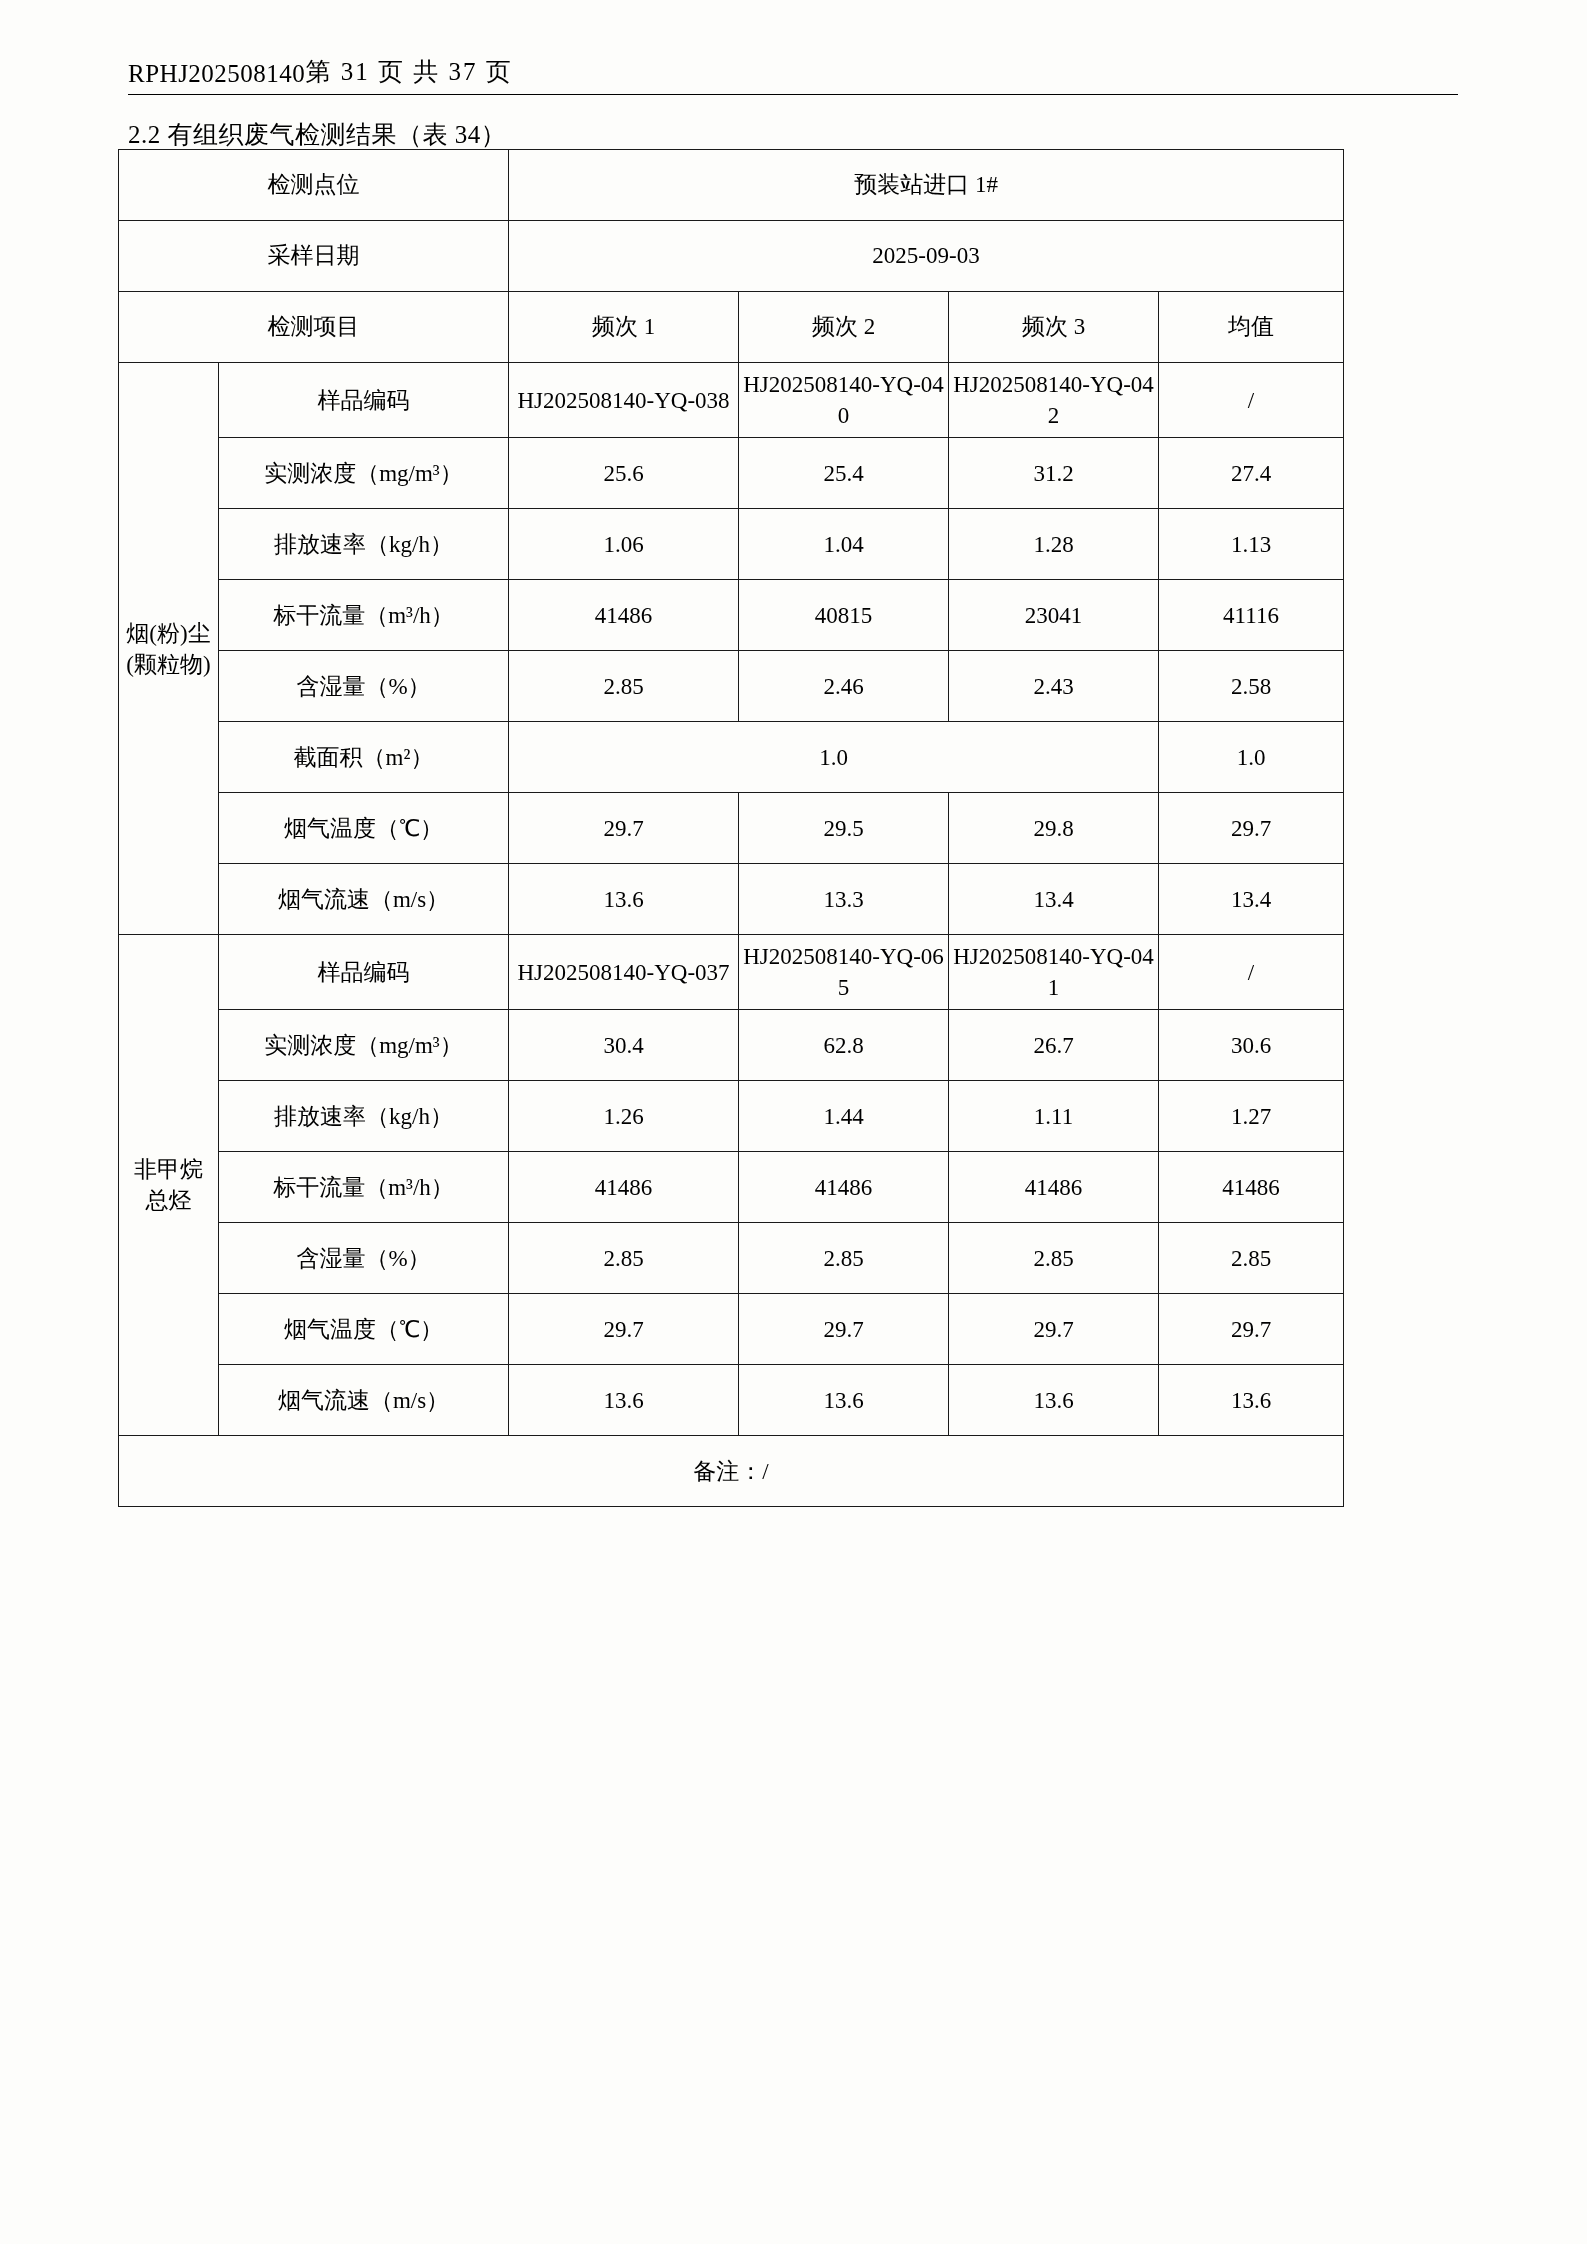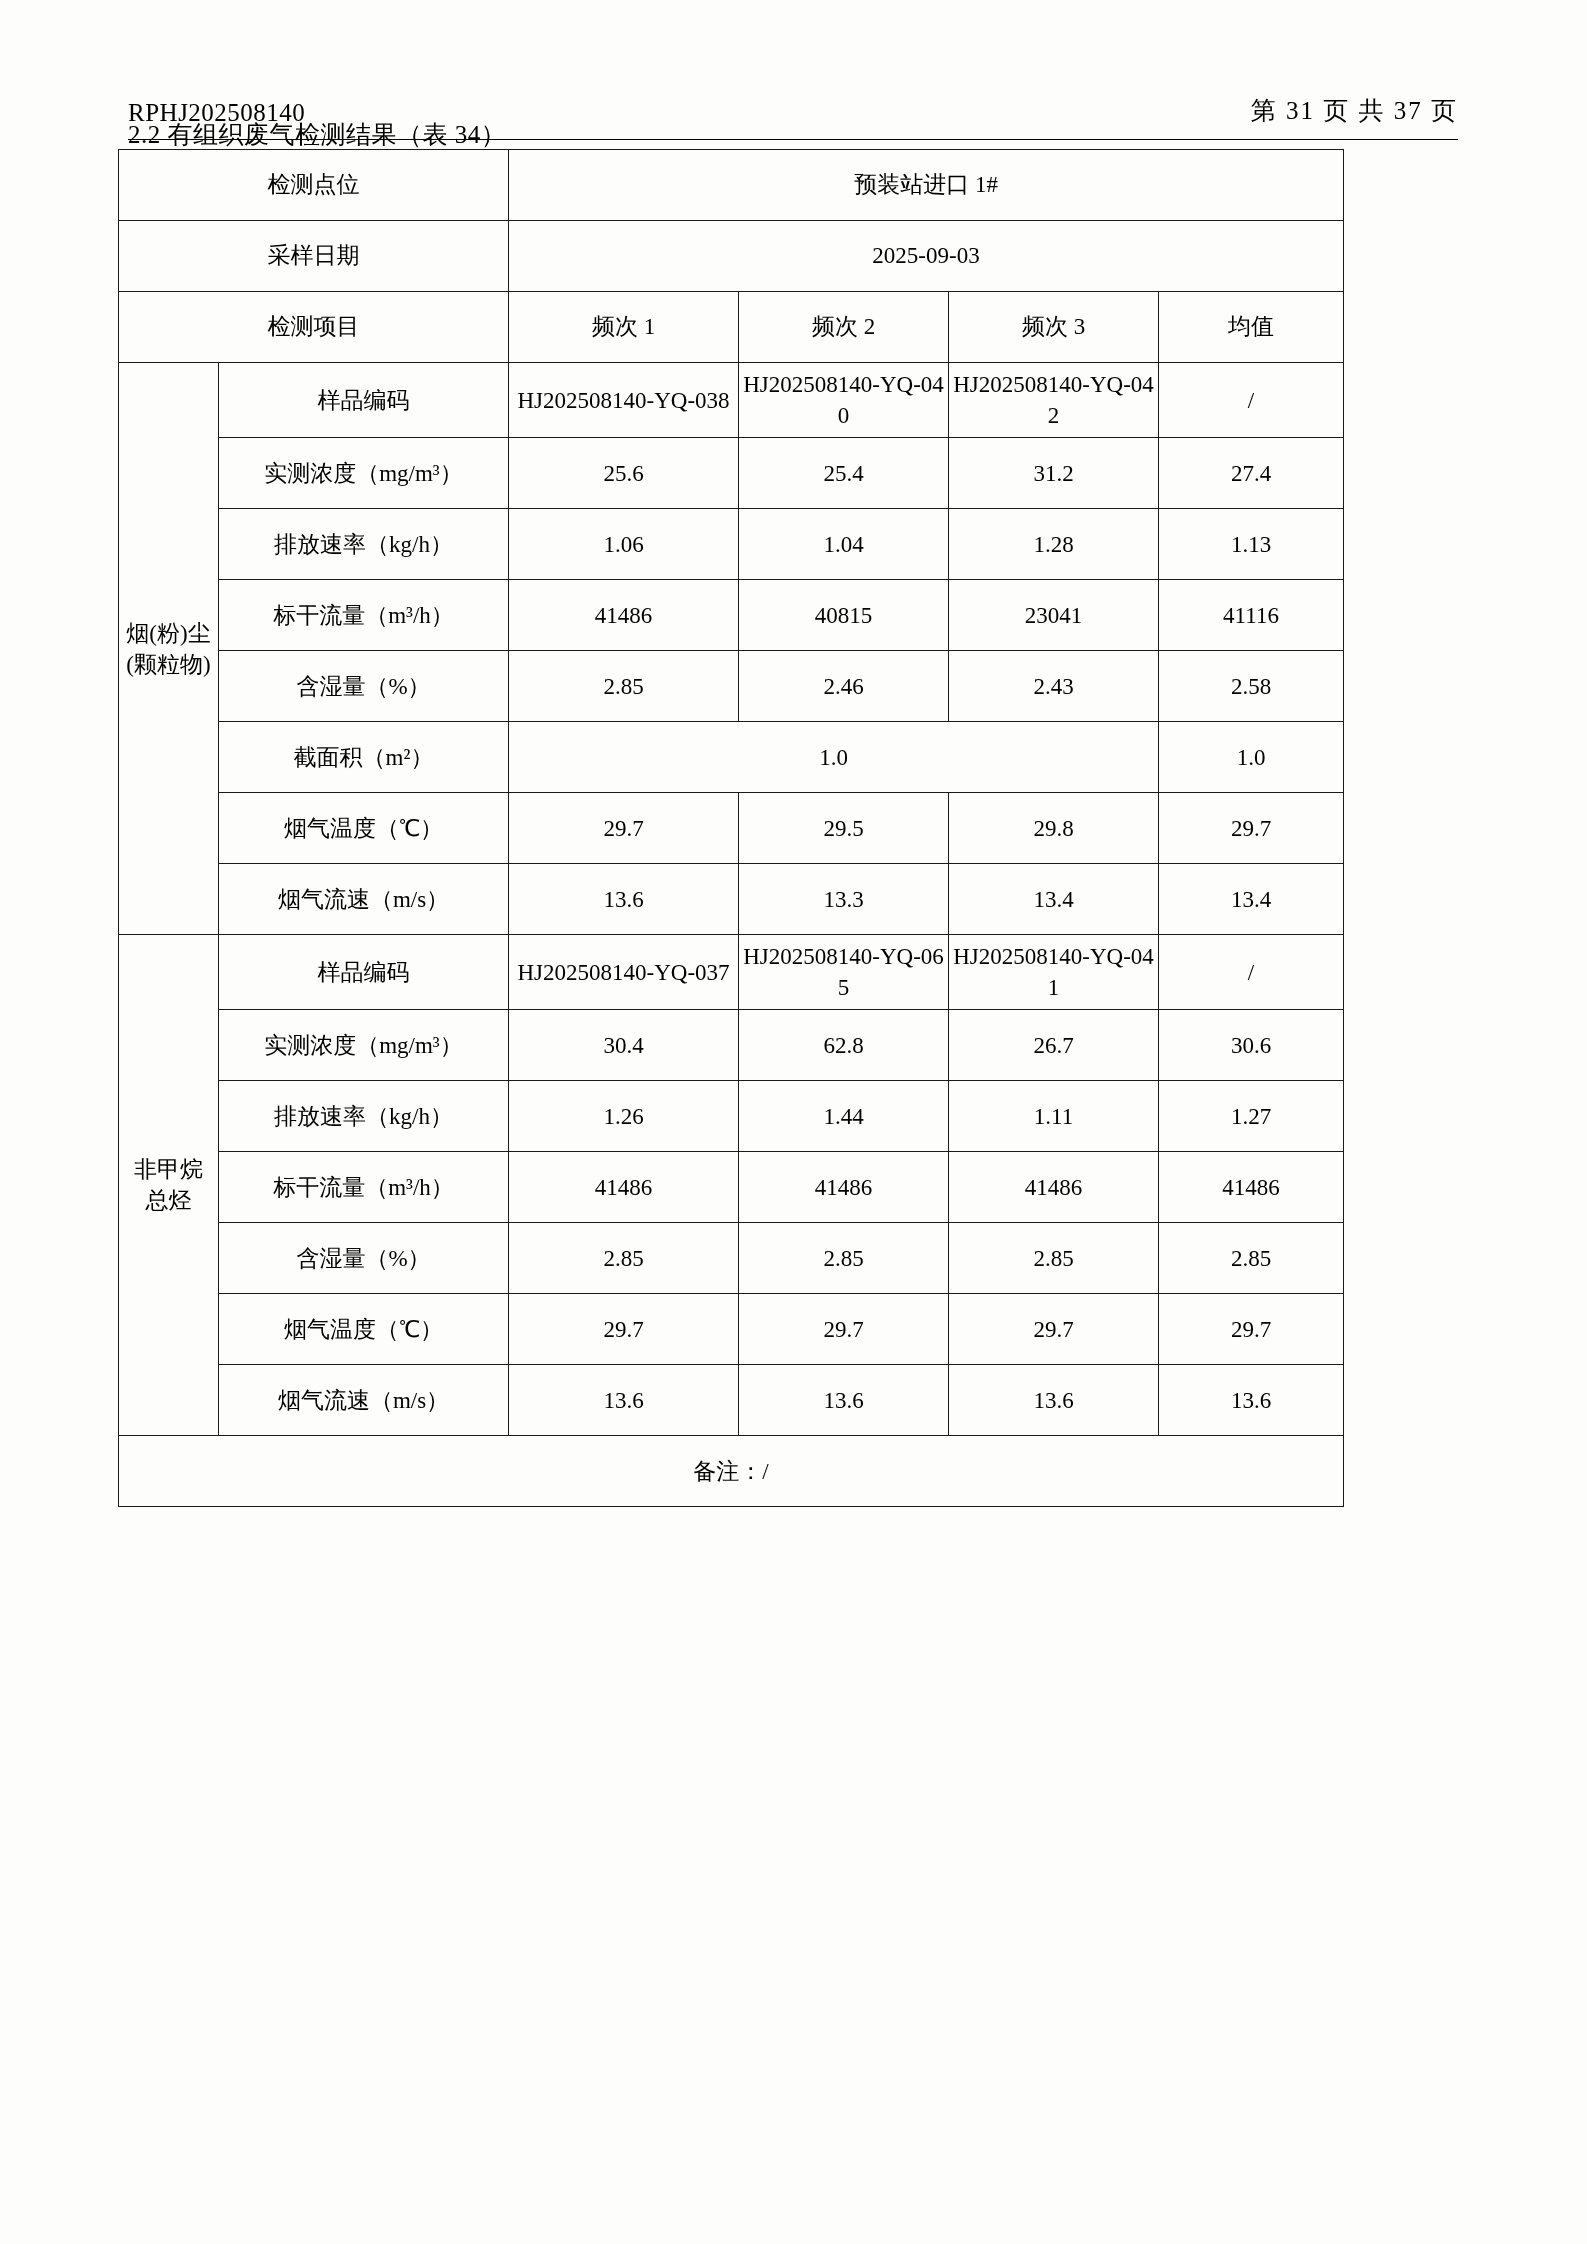--- a/index.html
+++ b/index.html
@@ -20,35 +20,33 @@
     height: 2244px;
     box-sizing: border-box;
     background: #fdfdfb;
   }
   .header {
     position: absolute;
     left: 128px;
     top: 55px;
     width: 1330px;
     display: flex;
-    justify-content: space-between;
     align-items: flex-end;
     border-bottom: 1.5px solid #000;
-    padding-bottom: 12px;
+    padding-bottom: 6px;
   }
   .header .doc-id {
     font-family: "Liberation Serif", serif;
     font-size: 25px;
     letter-spacing: 0.5px;
   }
   .header .page-num {
     font-family: "Liberation Serif", serif;
     font-size: 25px;
     letter-spacing: 2px;
-    margin-top: 39px;
   }
   .section-title {
     position: absolute;
     left: 128px;
     top: 118px;
     font-size: 25px;
     font-family: "Liberation Serif", serif;
     letter-spacing: 0.5px;
   }
   table.report {

